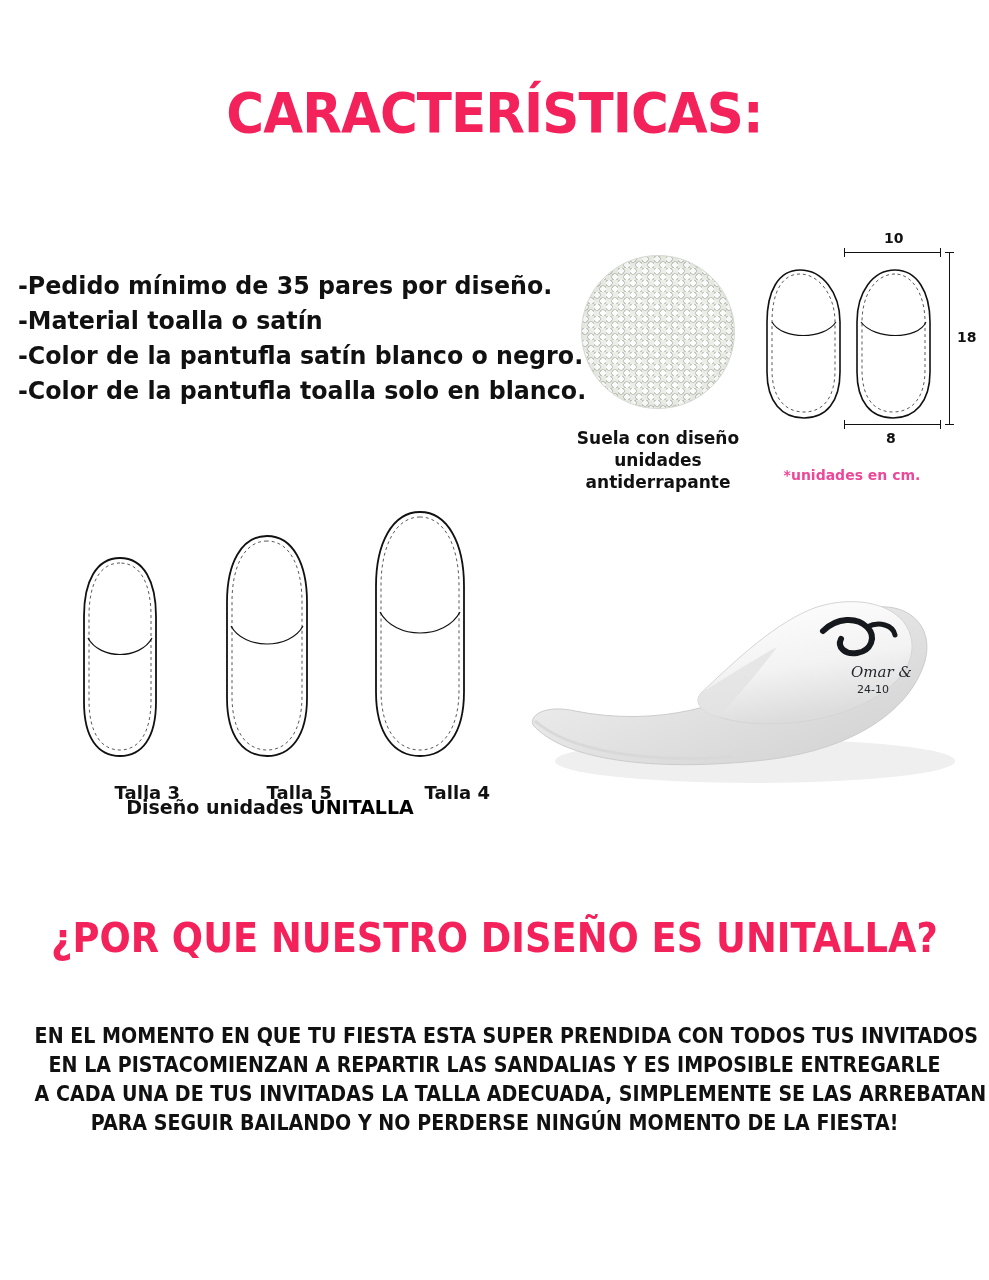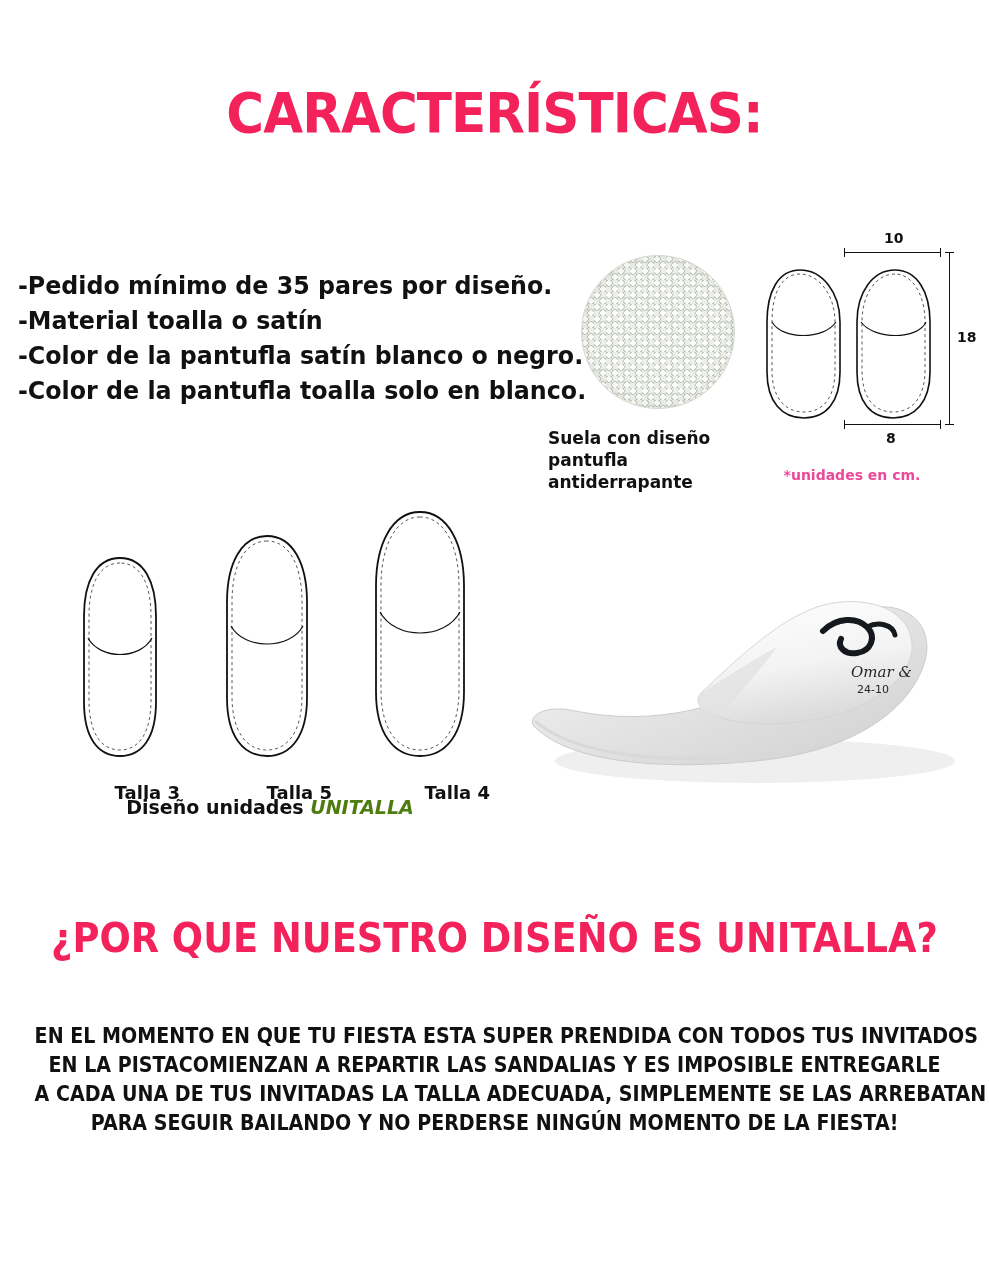--- a/index.html
+++ b/index.html
@@ -48,20 +48,21 @@
     transform: scaleX(0.95);
     transform-origin: left center;
   }
 
   
   .sole-block {
     position: absolute;
     top: 255px;
     left: 548px;
     width: 220px;
+    text-align: center;
   }
   .sole-circle {
     width: 152px;
     height: 152px;
     margin: 0 auto;
     border-radius: 50%;
     background-color: #eceee8;
     background-image:
       radial-gradient(circle at 3px 3px, rgba(255,255,255,0.95) 2.6px, rgba(0,0,0,0) 3px),
       radial-gradient(circle at 9px 9px, rgba(255,255,255,0.95) 2.6px, rgba(0,0,0,0) 3px),
@@ -152,21 +153,21 @@
     position: absolute;
     top: 296px;
     left: 0;
     width: 420px;
     text-align: center;
     font-family: "DejaVu Sans", sans-serif;
     font-weight: bold;
     font-size: 19px;
     color: #111;
   }
-  .unitalla-caption .hl { color: #4d7c0f; font-style: italic; }
+  .unitalla-caption .hl { color: #000000; }
 
   
   .photo-block {
     position: absolute;
     top: 565px;
     left: 505px;
     width: 470px;
     height: 250px;
   }
 
@@ -207,21 +208,21 @@
   <div class="line">-Pedido mínimo de 35 pares por diseño.</div>
   <div class="line">-Material toalla o satín</div>
   <div class="line">-Color de la pantufla satín blanco o negro.</div>
   <div class="line">-Color de la pantufla toalla solo en blanco.</div>
 </div>
 
 <div class="sole-block">
   <div class="sole-circle"></div>
   <div class="sole-caption">
     <div>Suela con diseño</div>
-    <div>pantufla antiderrapante</div>
+    <div>unidades antiderrapante</div>
   </div>
 </div>
 
 <div class="pair-block">
   <svg width="230" height="245" viewBox="0 0 230 245">
 
     <g fill="#ffffff" stroke="#111111" stroke-width="1.6">
       <path d="M48 48 C26 48 15 70 15 100 L15 150 C15 180 30 196 52 196 C74 196 88 180 88 150 L88 100 C88 70 70 48 48 48 Z"></path>
     </g>
     <path d="M20 100 C30 118 72 118 84 100" fill="none" stroke="#111111" stroke-width="1.1"></path>

